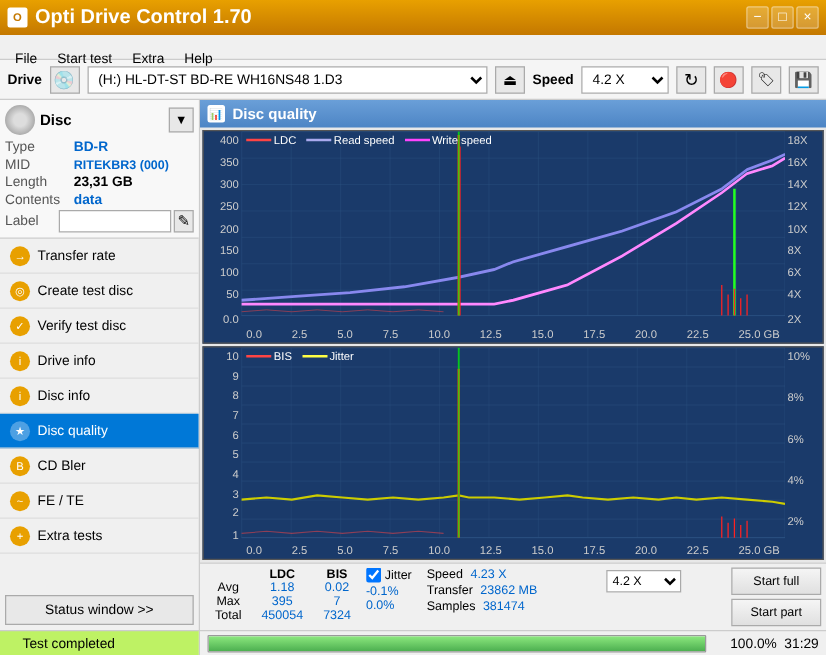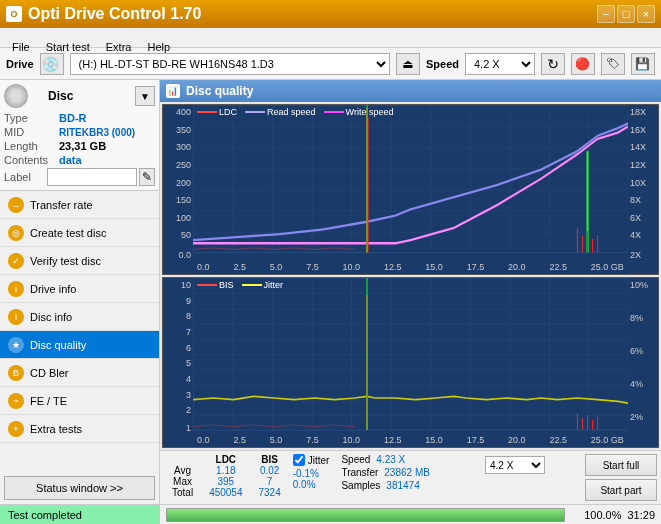--- a/index.html
+++ b/index.html
@@ -96,21 +96,21 @@
 
     
     .disc-section {
       background: #f8f8f8;
       border-bottom: 1px solid #ccc;
       padding: 4px;
     }
     .disc-header {
       display: flex;
       align-items: center;
-      gap: 20px;
+      gap: 4px;
       margin-bottom: 4px;
     }
     .disc-icon {
       width: 24px; height: 24px;
       background: radial-gradient(circle, #ddd 30%, #888 100%);
       border-radius: 50%;
       display: flex; align-items: center; justify-content: center;
     }
     .disc-title { font-size: 12px; font-weight: bold; }
     .disc-info-row {
@@ -349,25 +349,25 @@
     .speed-select-small {
       width: 60px;
       height: 18px;
       font-size: 10px;
       border: 1px solid #aaa;
       background: white;
     }
 
     .bottom-bar {
       height: 20px;
-      background: #86efac;
+      background: #bef264;
       border-top: 1px solid #ccc;
       display: flex;
       align-items: center;
-      padding: 0 8px;
+      padding: 0 18px;
       gap: 6px;
       font-size: 11px;
     }
   </style>
 </head>
 <body>
 
 <div class="title-bar">
   <div class="title-bar-left">
     <div class="title-bar-icon">

